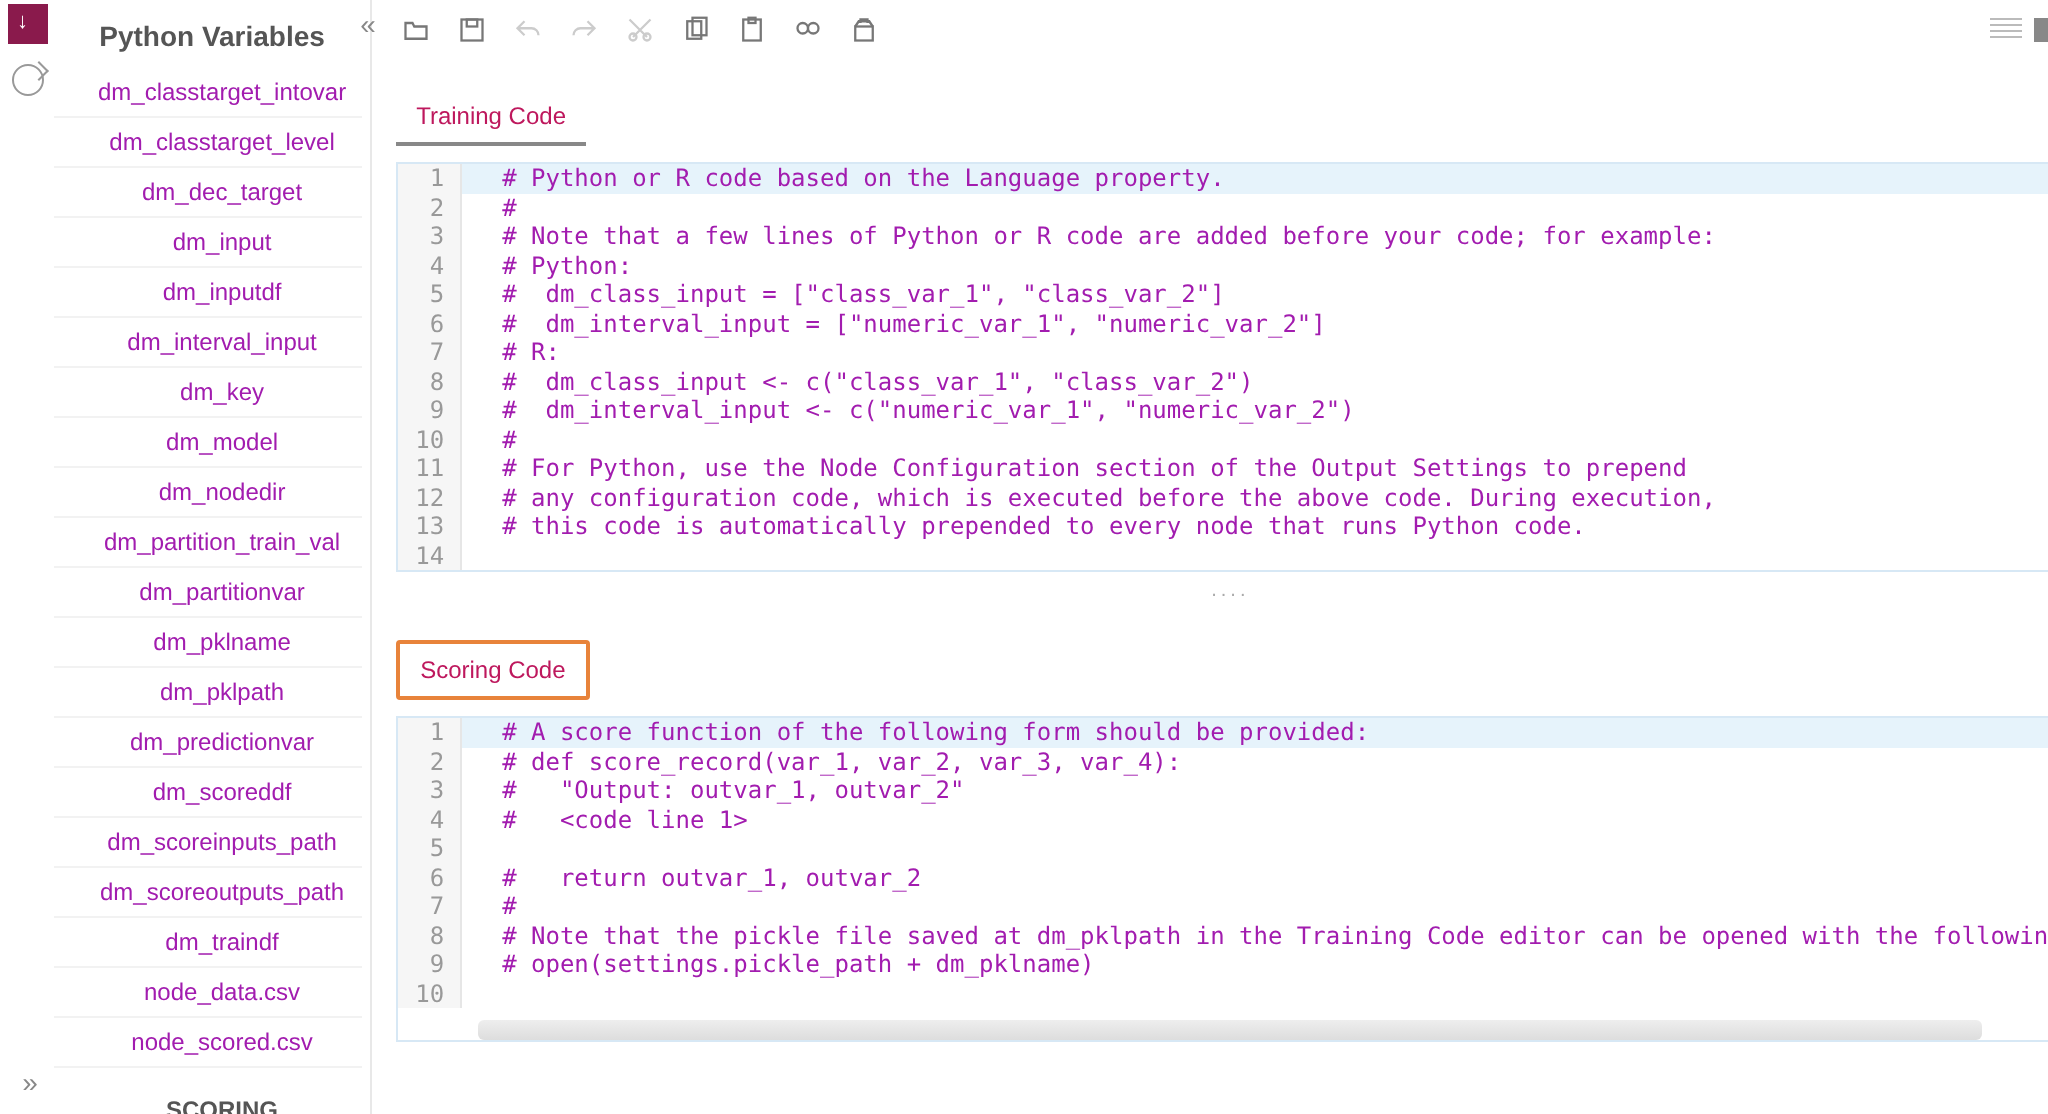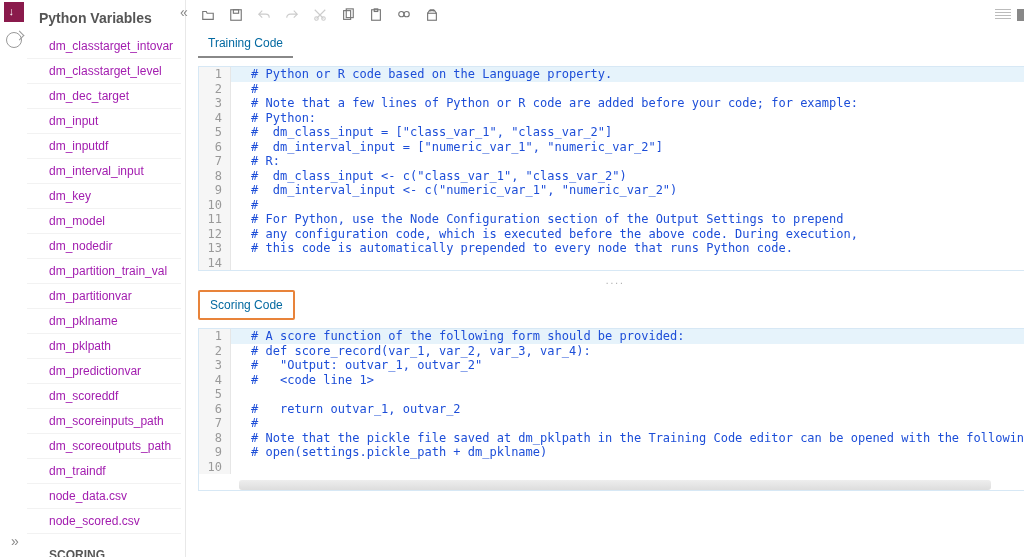--- a/index.html
+++ b/index.html
@@ -5,45 +5,45 @@
 * { box-sizing: border-box; margin: 0; padding: 0; }
 body { font-family: -apple-system, "Segoe UI", sans-serif; font-size: 12px; color: #666; background: #fff; width: 1024px; height: 557px; overflow: hidden; }
 .root { display: flex; height: 100%; }
 .left-col { width: 253px; border-right: 1px solid #e8e8e8; display: flex; }
 .iconbar { width: 27px; display: flex; flex-direction: column; align-items: center; background: #fff; }
 .iconbar-top { width: 20px; height: 20px; background: #8a1a4c; margin-top: 2px; position: relative; }
 .iconbar-top::after { content: "\2193"; color: #fff; font-size: 11px; position: absolute; left: 5px; top: 3px; }
 .iconbar-circ { width: 16px; height: 16px; border: 1px solid #999; border-radius: 50%; margin-top: 10px; position: relative; }
 .iconbar-circ::after { content: ""; position: absolute; width: 6px; height: 6px; border-top: 1px solid #999; border-right: 1px solid #999; transform: rotate(45deg); right: -2px; top: -1px; }
 .iconbar-expand { margin-top: auto; margin-bottom: 8px; color: #888; font-size: 14px; letter-spacing: -3px; }
-.sidebar { flex: 1; padding: 0; display: flex; flex-direction: column; position: relative; }
+.sidebar { flex: 1; padding: 0; display: flex; flex-direction: column; position: relative; text-align: center; }
 .sidebar-title { font-size: 14px; font-weight: 600; color: #555; padding: 10px 12px 8px; }
 .var-scroll { flex: 1; overflow-y: auto; padding-right: 4px; }
 .var-item { padding: 5px 8px 5px 22px; color: #a21caf; font-size: 12px; border-bottom: 1px solid #f2f2f2; cursor: pointer; }
 .section-h { padding: 14px 8px 6px 22px; font-weight: 600; color: #555; font-size: 12px; }
 .right-col { flex: 1; display: flex; flex-direction: column; }
 .topbar { height: 30px; display: flex; align-items: center; padding: 0 8px; position: relative; }
 .collapse-arrow { position: absolute; left: -6px; top: 4px; color: #888; font-size: 14px; letter-spacing: -3px; }
 .tb-icon { width: 20px; height: 20px; margin: 0 4px; color: #777; display: flex; align-items: center; justify-content: center; cursor: pointer; }
 .tb-icon svg { width: 14px; height: 14px; stroke: #777; fill: none; stroke-width: 1.3; }
 .tb-icon.disabled svg { stroke: #ccc; }
 .tb-spacer { flex: 1; }
 .tb-view { width: 16px; height: 12px; margin: 0 3px; cursor: pointer; }
 .tb-view.list { background: repeating-linear-gradient(#bbb 0 1px, transparent 1px 3px); }
 .tb-view.cols { background: linear-gradient(90deg,#888 0 45%, transparent 45% 55%, #888 55% 100%); }
 .tab-row { padding: 0 12px; }
-.tab { display: inline-block; padding: 6px 10px; border-bottom: 2px solid #888; color: #0369a1; font-size: 12px; }
+.tab { display: inline-block; padding: 6px 10px; border-bottom: 2px solid #888; color: #be185d; font-size: 12px; margin-top: 15px; }
 .tab.highlight { border: 2px solid #e8833a; border-radius: 2px; }
 .editor-wrap { margin: 8px 12px 0; border: 1px solid #d7e8f5; background: #fff; }
 .editor { max-height: 205px; overflow: auto; }
 .editor.scoring { max-height: 180px; }
 .code-line { display: flex; font-family: Consolas, Menlo, monospace; font-size: 12px; line-height: 14.5px; }
 .code-line.hl { background: #e6f3fb; }
 .gutter { width: 32px; text-align: right; padding-right: 8px; color: #999; background: #f6f6f6; border-right: 1px solid #e6e6e6; user-select: none; }
-.code-text { padding-left: 20px; color: #1d4ed8; white-space: pre; }
+.code-text { padding-left: 20px; color: #a21caf; white-space: pre; }
 .splitter { text-align: center; color: #aaa; font-size: 10px; padding: 4px 0; letter-spacing: 2px; }
 .hscroll { height: 10px; margin: 6px 40px 0; background: linear-gradient(#eee,#ddd); border-radius: 3px; }
 </style>
 </head>
 <body>
 
 <div class="root">
   <div class="left-col">
     <div class="iconbar">
       <div class="iconbar-top"></div>

